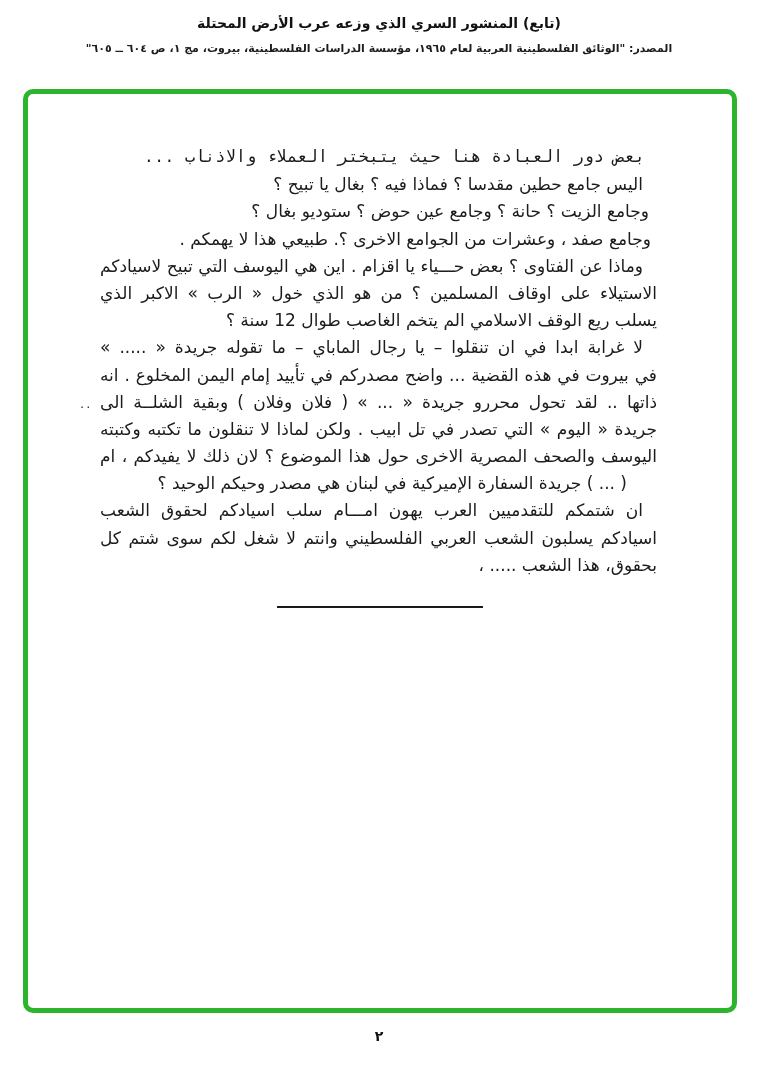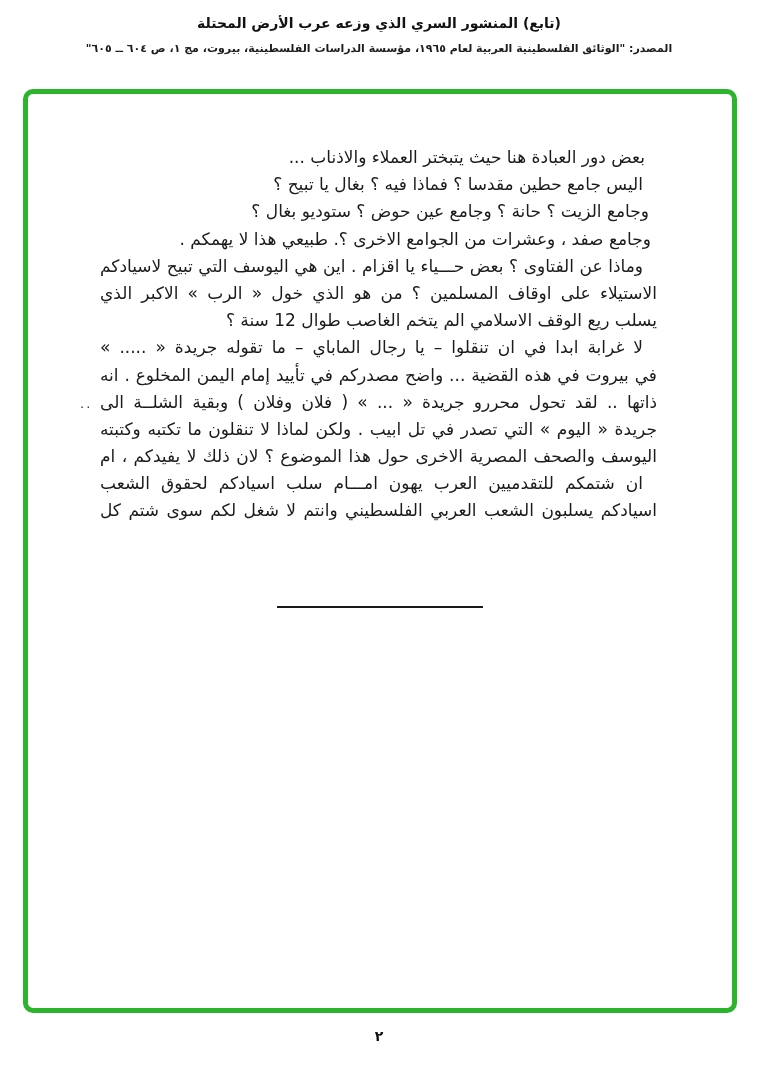--- a/index.html
+++ b/index.html
@@ -104,34 +104,36 @@
 <div class="page">
 
   <div class="header">
     <div class="doc-title">(تابع) المنشور السري الذي وزعه عرب الأرض المحتلة</div>
     <div class="doc-source">المصدر: "الوثائق الفلسطينية العربية لعام ١٩٦٥، مؤسسة الدراسات الفلسطينية، بيروت، مج ١، ص ٦٠٤ ــ ٦٠٥"</div>
   </div>
 
   <div class="green-box"></div>
 
   <div class="text-body" id="text-body">
-      <div class="text-line right" style="text-indent: 12px;">بعض دور العبادة هنا حيث يتبختر العملاء والاذناب ...</div>
+      <div class="text-line right" style="text-indent: 12px; font-family: Liberation Mono, monospace;">بعض دور العبادة هنا حيث يتبختر العملاء والاذناب ...</div>
       <div class="text-line right" style="text-indent: 14px;">اليس جامع حطين مقدسا ؟ فماذا فيه ؟ بغال يا تبيح ؟</div>
       <div class="text-line right" style="text-indent: 8px;">وجامع الزيت ؟ حانة ؟ وجامع عين حوض ؟ ستوديو بغال ؟</div>
       <div class="text-line right" style="text-indent: 6px;">وجامع صفد ، وعشرات من الجوامع الاخرى ؟. طبيعي هذا لا يهمكم .</div>
       <div class="text-line justify" style="text-indent: 14px;">وماذا عن الفتاوى ؟ بعض حـــياء يا اقزام . اين هي اليوسف التي تبيح لاسيادكم</div>
       <div class="text-line justify">الاستيلاء على اوقاف المسلمين ؟ من هو الذي خول « الرب » الاكبر الذي تعبدون ان</div>
       <div class="text-line right">يسلب ريع الوقف الاسلامي الم يتخم الغاصب طوال 12 سنة ؟</div>
       <div class="text-line justify" style="text-indent: 14px;">لا غرابة ابدا في ان تنقلوا – يا رجال الماباي – ما تقوله جريدة « ..... » الصادرة</div>
       <div class="text-line justify">في بيروت في هذه القضية ... واضح مصدركم في تأييد إمام اليمن المخلوع . انه الجريدة</div>
       <div class="text-line justify">ذاتها .. لقد تحول محررو جريدة « ... » ( فلان وفلان ) وبقية الشلــة الى محررين في</div>
       <div class="text-line justify">جريدة « اليوم » التي تصدر في تل ابيب . ولكن لماذا لا تنقلون ما تكتبه وكتبته روز</div>
       <div class="text-line justify">اليوسف والصحف المصرية الاخرى حول هذا الموضوع ؟ لان ذلك لا يفيدكم ، ام ان</div>
+      <div class="text-line right" style="text-indent: 30px;">( ... ) جريدة السفارة الإميركية في لبنان هي مصدر وحيكم الوحيد ؟</div>
       <div class="text-line justify" style="text-indent: 14px;">ان شتمكم للتقدميين العرب يهون امـــام سلب اسيادكم لحقوق الشعب العربي ،</div>
       <div class="text-line justify">اسيادكم يسلبون الشعب العربي الفلسطيني وانتم لا شغل لكم سوى شتم كل من يطالب</div>
+      <div class="text-line right">بحقوق، هذا الشعب ..... ،</div>
     </div>
 
   <div class="artifact-dots">..</div>
 
   <div class="separator"></div>
 
   <div class="page-number">٢</div>
 
 </div>
 

